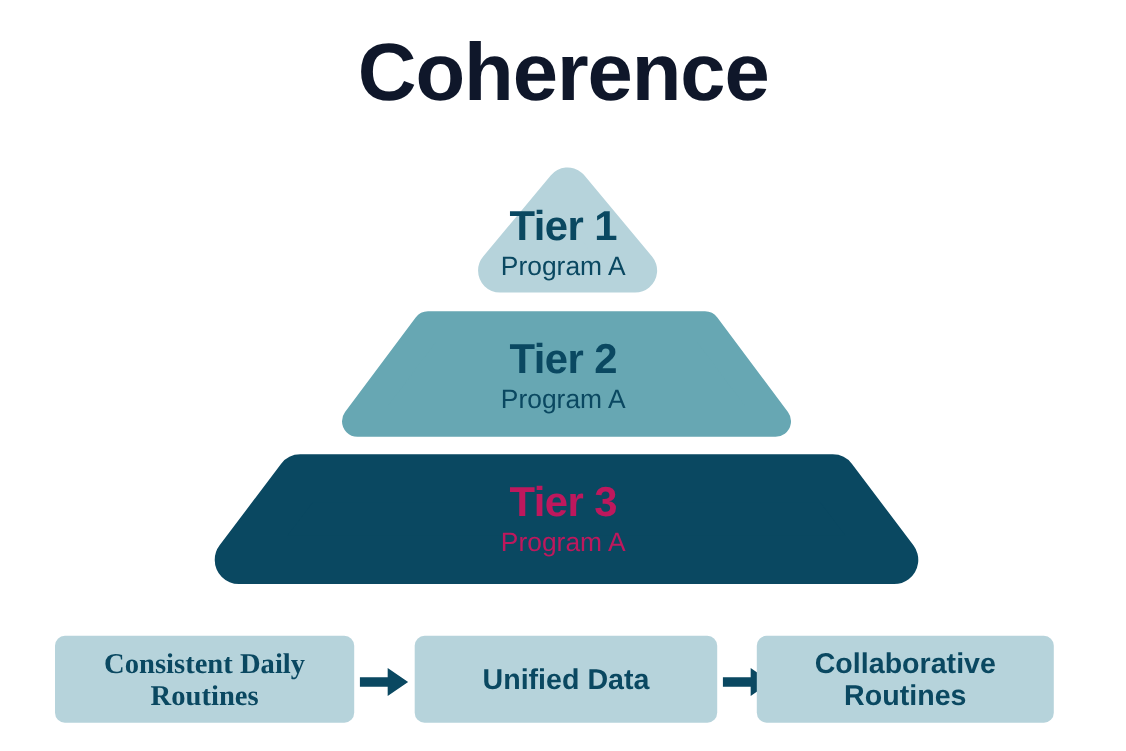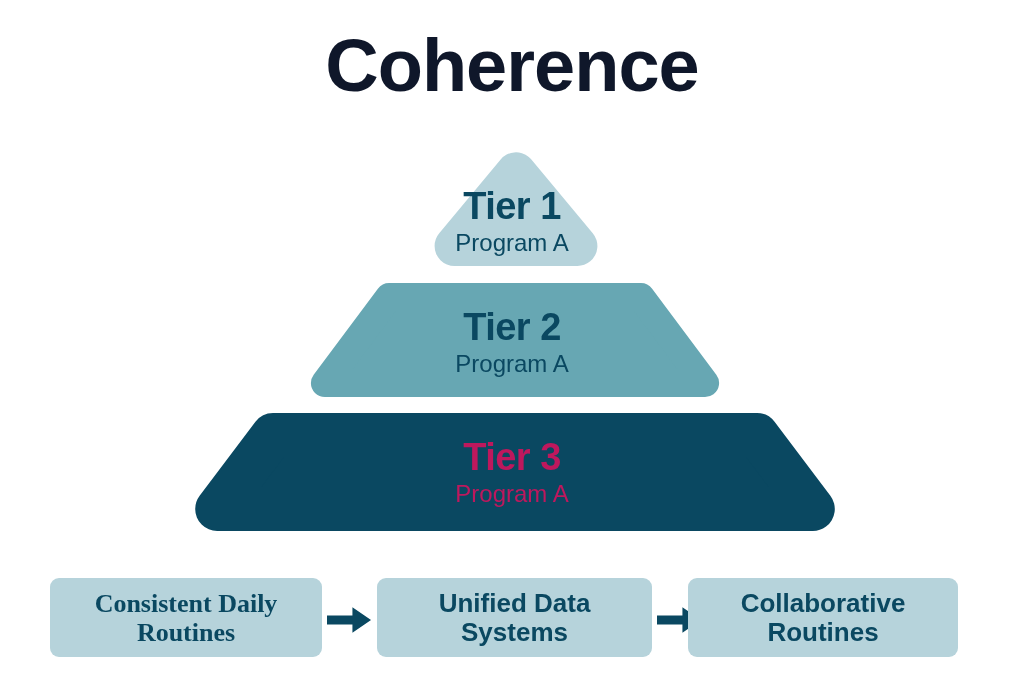--- a/index.html
+++ b/index.html
@@ -82,21 +82,21 @@
 
   <div class="flow-box box1">
     <div class="box-text"><span>Consistent Daily</span><br><span>Routines</span></div>
   </div>
 
   <svg class="flow-arrow arr1" viewBox="0 0 46 28" aria-hidden="true">
     <polygon points="0,9.5 26,9.5 26,1 45,14 26,27 26,18.5 0,18.5"></polygon>
   </svg>
 
   <div class="flow-box box2">
-    <div class="box-text"><span>Unified Data</span><br><span>Systems</span></div>
+    <div class="box-text"><span>Unified Data</span><br></div>
   </div>
 
   <svg class="flow-arrow arr2" viewBox="0 0 46 28" aria-hidden="true">
     <polygon points="0,9.5 26,9.5 26,1 45,14 26,27 26,18.5 0,18.5"></polygon>
   </svg>
 
   <div class="flow-box box3">
     <div class="box-text"><span>Collaborative</span><br><span>Routines</span></div>
   </div>
 

